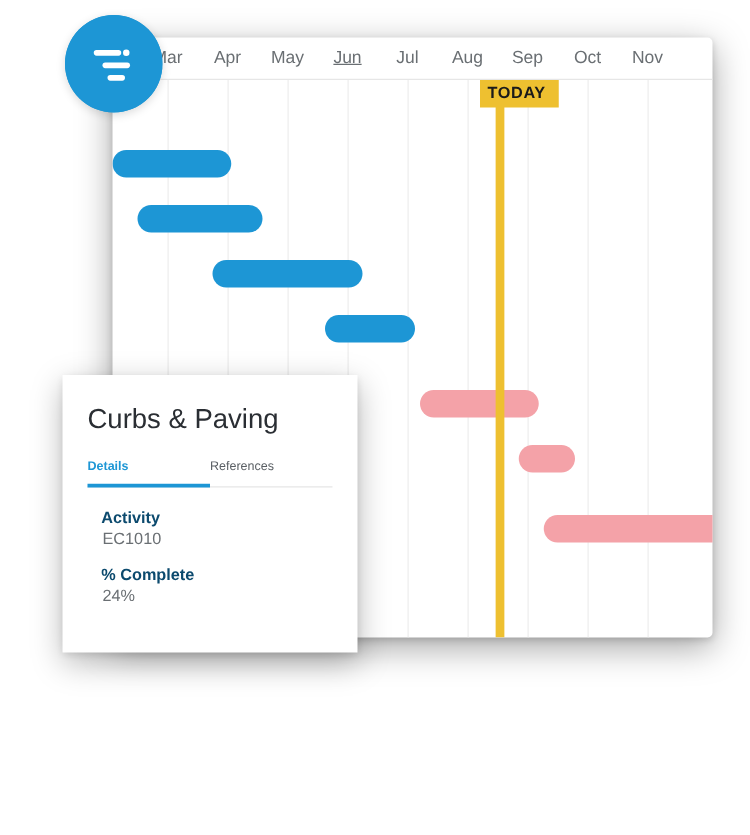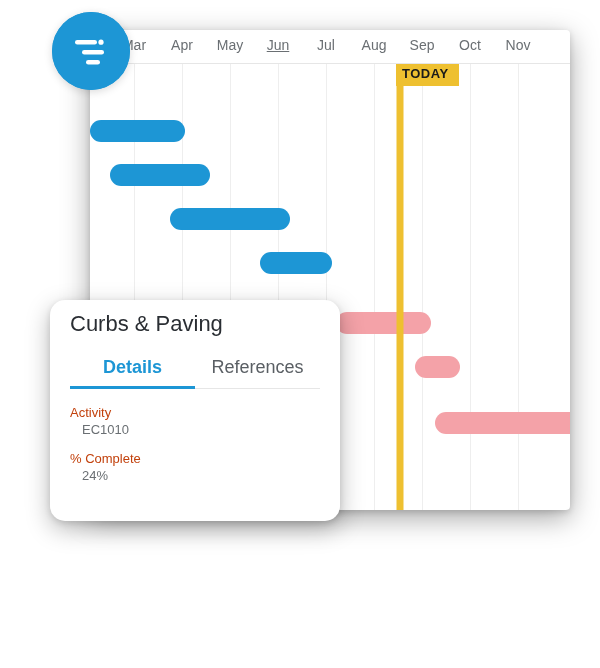--- a/index.html
+++ b/index.html
@@ -91,57 +91,57 @@
     border-radius: 50%;
     z-index: 10;
     box-shadow: 0 2px 8px rgba(0,0,0,0.15);
   }
   .logo svg { width: 78px; height: 78px; }
 
   .details-panel {
     position: absolute;
     left: 50px;
     top: 300px;
-    width: 290px;
+    width: 236px;
     background: #fff;
     box-shadow: 0 8px 24px rgba(0,0,0,0.28), 0 2px 6px rgba(0,0,0,0.12);
-    border-radius: 15px;
-    padding: 11px 20px 24px 20px;
+    border-radius: 0;
+    padding: 22px 20px 24px 20px;
     z-index: 20;
   }
   .details-title {
     font-size: 22px;
     font-weight: 400;
     color: #2a2e33;
     margin-bottom: 14px;
   }
   .tabs {
     display: flex;
     border-bottom: 1px solid #e6e6e6;
     margin-bottom: 16px;
   }
   .tab {
     flex: 1;
-    text-align: center;
     padding: 6px 0 8px 0;
-    font-size: 18px;
+    font-size: 10px;
     color: #5a5f64;
     cursor: pointer;
   }
   .tab.active {
     color: #1d96d5;
     font-weight: 600;
     border-bottom: 3px solid #1d96d5;
     margin-bottom: -1px;
   }
   .field { margin-bottom: 14px; }
   .field-label {
     font-size: 13px;
-    font-weight: 400;
-    color: #c2410c;
+    font-weight: 700;
+    color: #0c4a6e;
+    margin-left: 11px;
   }
   .field-value {
     font-size: 13px;
     color: #6a6f73;
     margin-left: 12px;
     margin-top: 2px;
   }
 </style>
 </head>
 <body>
@@ -172,21 +172,21 @@
         <div class="grid-line" style="left: 428px;"></div>
         <div class="bar blue" style="left: 0px; width: 95px; top: 56px;"></div>
         <div class="bar blue" style="left: 20px; width: 100px; top: 100px;"></div>
         <div class="bar blue" style="left: 80px; width: 120px; top: 144px;"></div>
         <div class="bar blue" style="left: 170px; width: 72px; top: 188px;"></div>
         <div class="bar pink" style="left: 246px; width: 95px; top: 248px;"></div>
         <div class="bar pink" style="left: 325px; width: 45px; top: 292px;"></div>
         <div class="bar pink" style="left: 345px; width: 145px; top: 348px;"></div>
       </div>
     <div class="today-line" id="today-line" style="left: 310px;"></div>
-    <div class="today-flag" id="today-flag" style="left: 310px;">TODAY</div>
+    <div class="today-flag" id="today-flag" style="left: 298px;">TODAY</div>
   </div>
 
   <div class="logo">
     <svg viewBox="0 0 78 78">
       <circle cx="39" cy="39" r="39" fill="#1d96d5"></circle>
       <rect x="23" y="28" width="22" height="4.5" rx="2.25" fill="#fff"></rect>
       <circle cx="49" cy="30.2" r="2.6" fill="#fff"></circle>
       <rect x="30" y="38" width="22" height="4.5" rx="2.25" fill="#fff"></rect>
       <rect x="34" y="48" width="14" height="4.5" rx="2.25" fill="#fff"></rect>
     </svg>

